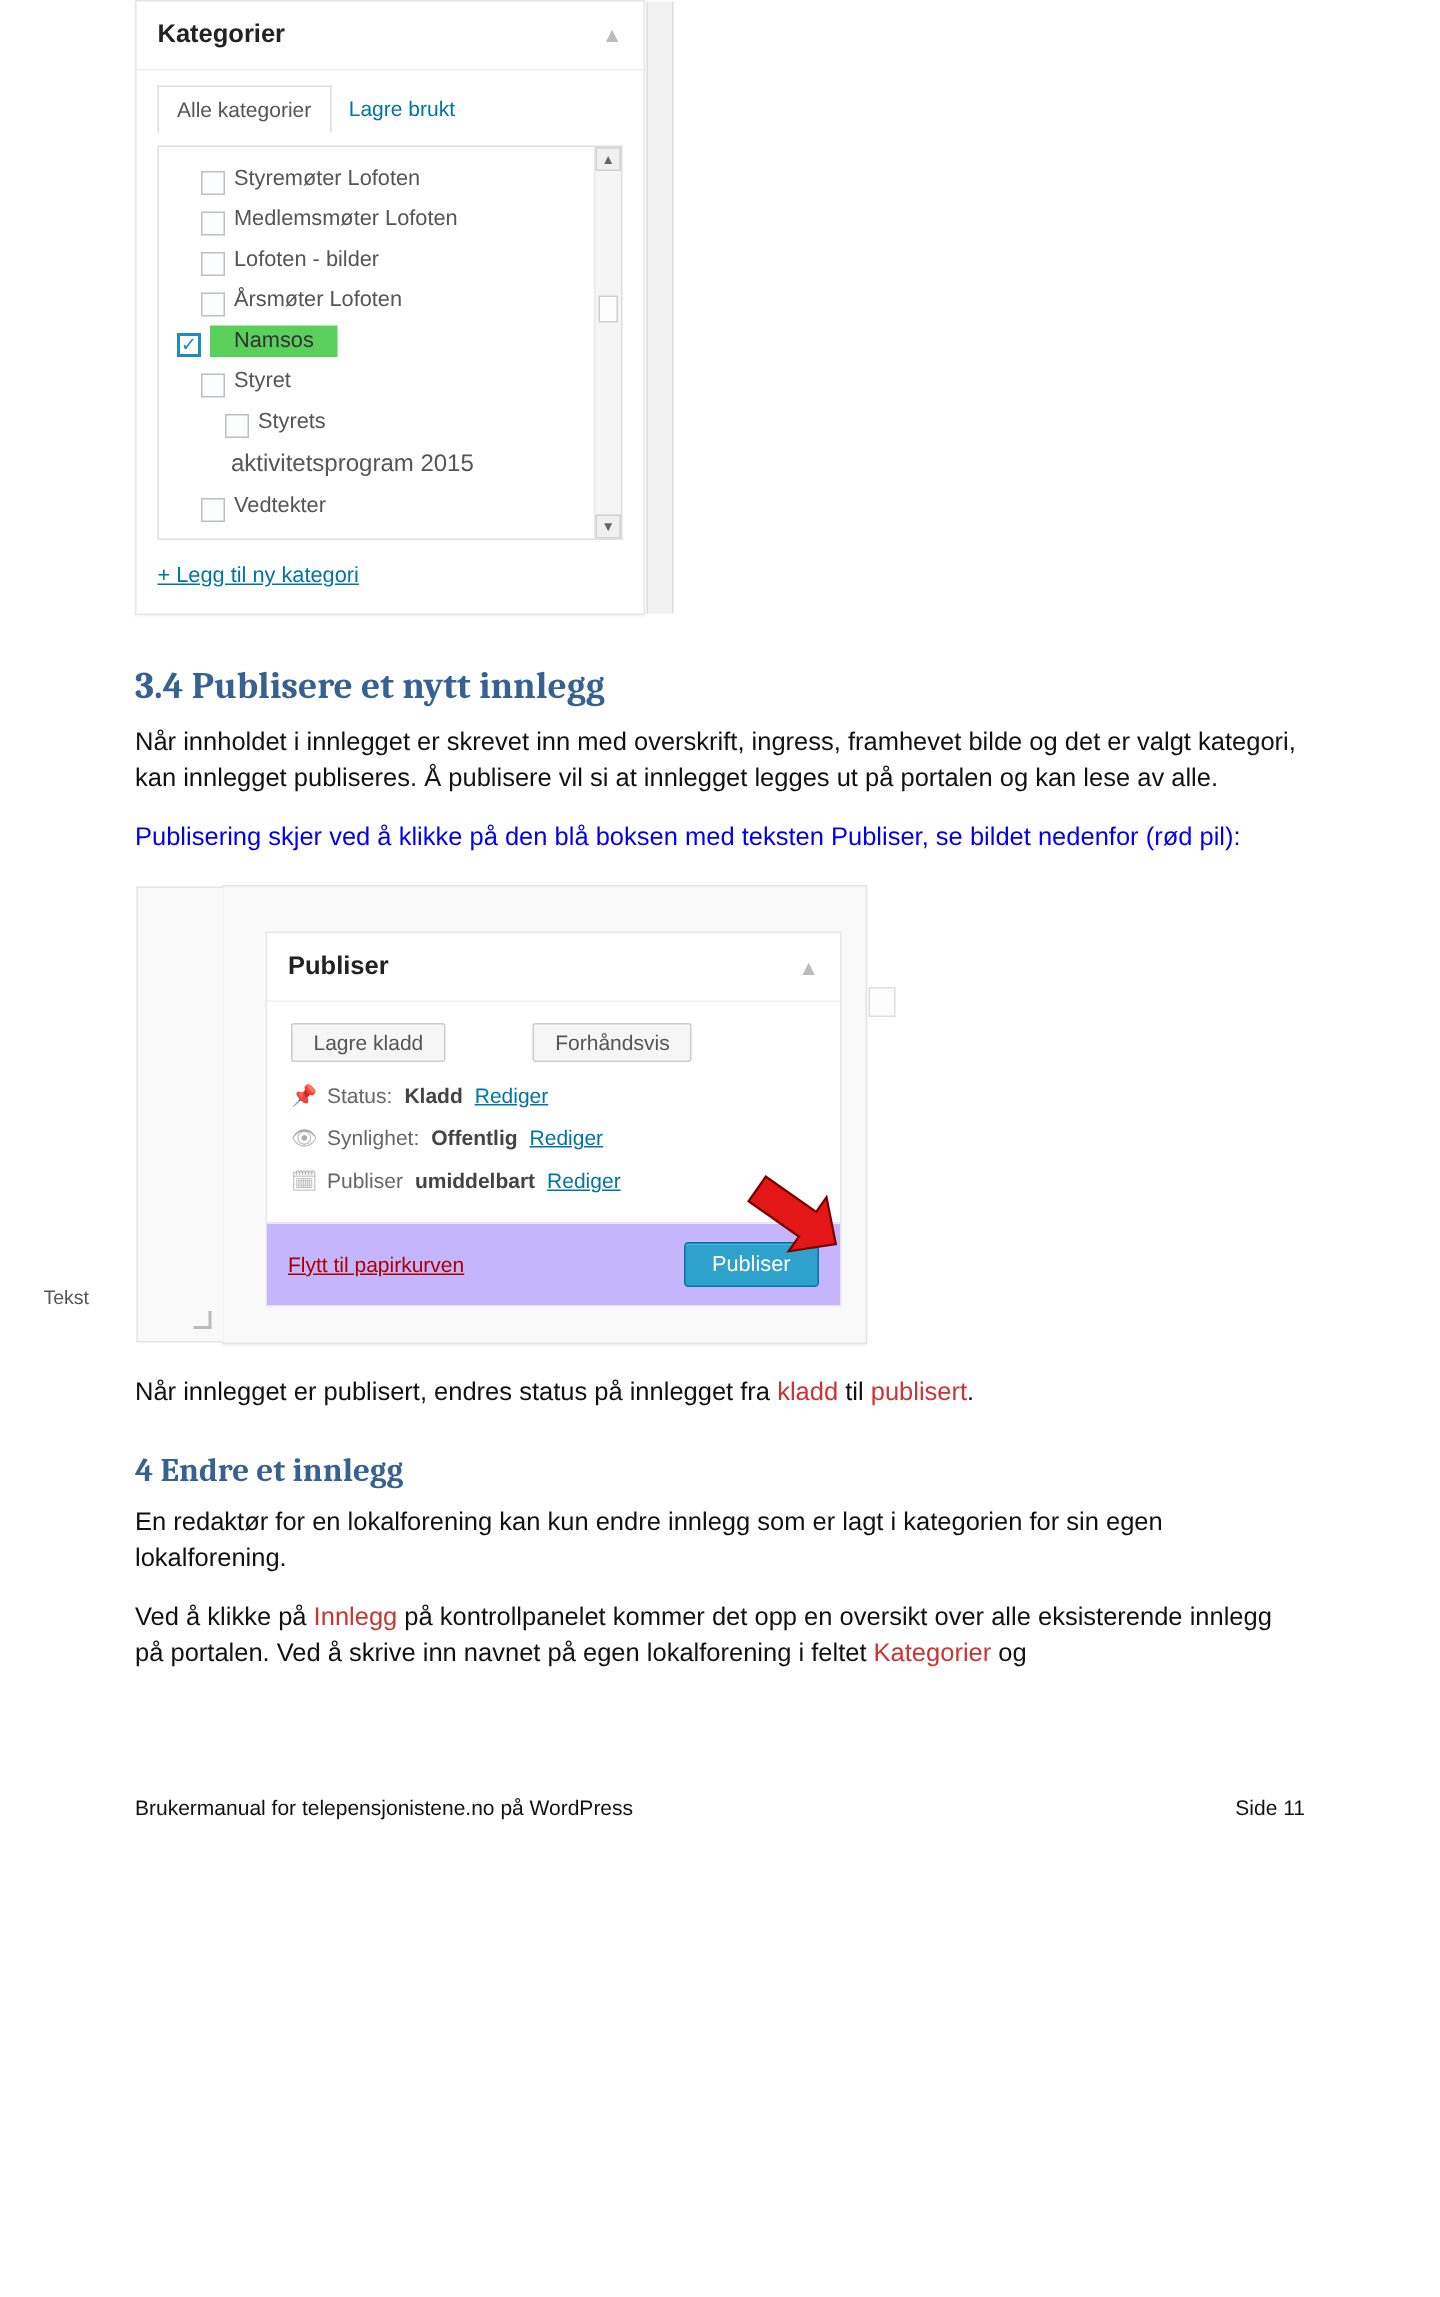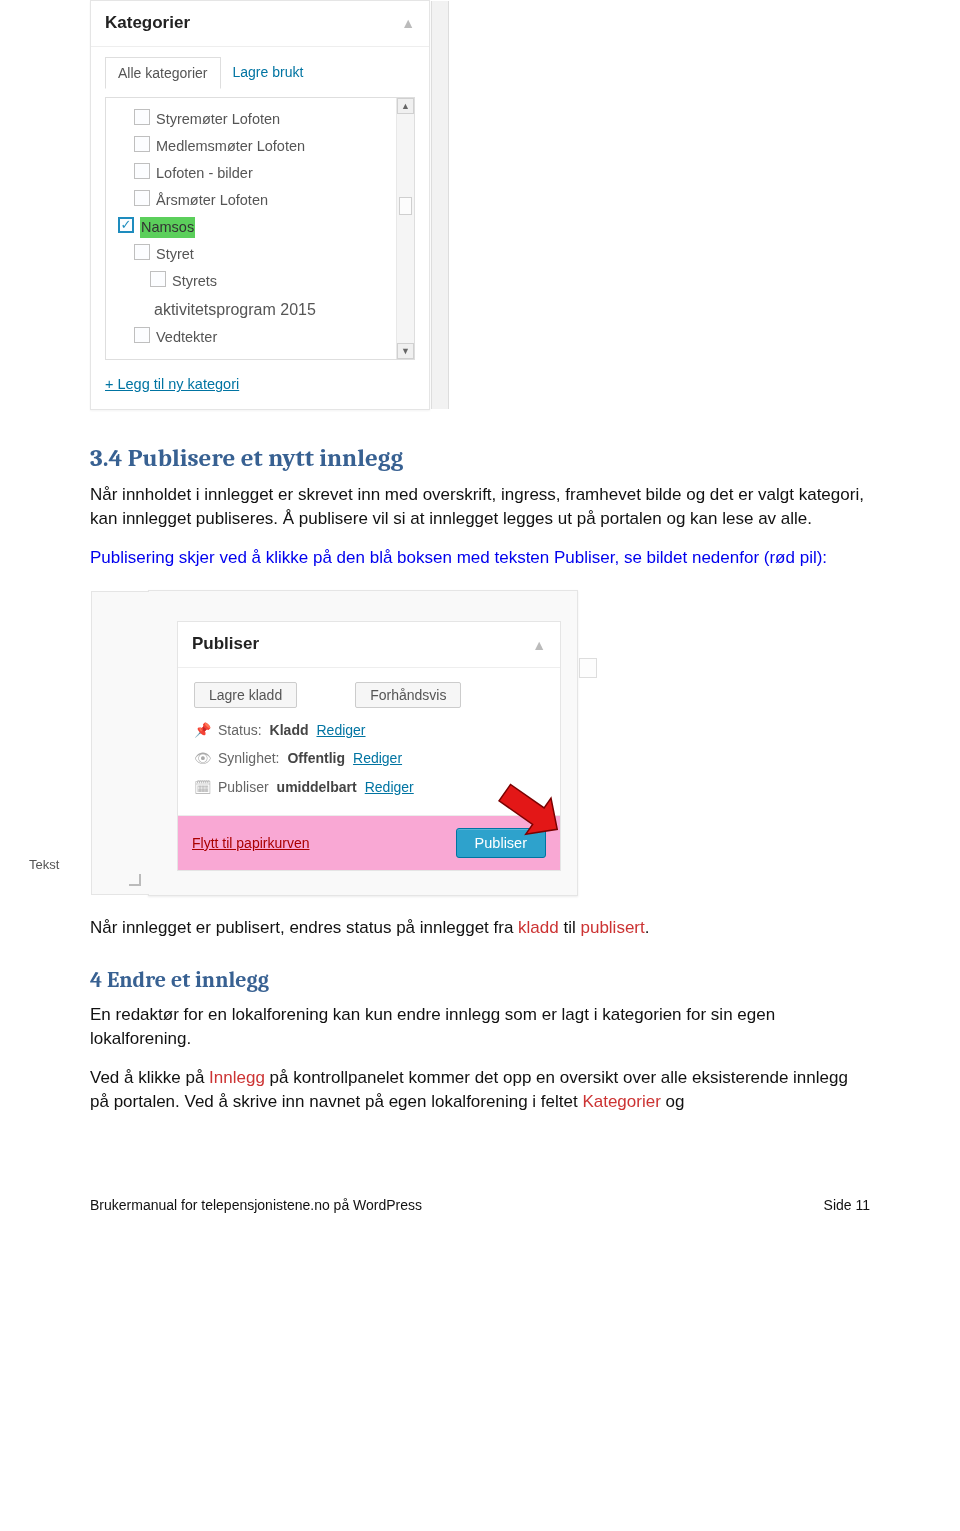--- a/index.html
+++ b/index.html
@@ -92,35 +92,35 @@
   .scroll-thumb {
     position:absolute;
     left:2px; right:2px;
     top:38%;
     height:18px;
     background:#fcfcfc;
     border:1px solid #cfcfcf;
   }
   .cat-list { list-style:none; padding-right:20px; }
   .cat-list li {
-    display:flex; align-items:flex-start; gap:6px;
+    display:flex; align-items:flex-end; gap:6px;
     padding: 3px 0 3px 16px;
     color:#555;
   }
   .cat-list li.level2 { padding-left: 32px; }
   .cat-list li.level0 { padding-left: 0px; }
   .chk {
     width:16px; height:16px;
     border:1px solid #bfbfbf;
     background:#fcfdff;
     display:inline-flex; align-items:center; justify-content:center;
     font-size:13px; color:#1e8cbe;
   }
   .chk.checked { border:2px solid #1e8cbe; }
-  .hl { background:#5bcf5b; padding:0 1px; color:#333; }
+  .hl { background:#5bcf5b; padding:0 16px; color:#333; }
   .noline { color:#777; padding-left:16px; font-size:16px; }
   .add-cat {
     color:#0074a2;
     text-decoration:underline;
     font-size:14.5px;
     margin-top:14px; display:inline-block;
   }
   .right-scroll {
     position:absolute;
     right:-20px; top:0; bottom:0;
@@ -199,21 +199,21 @@
     color:#555;
     padding:4px 14px;
     font-size:14px;
     border-radius:2px;
   }
   .meta-row { display:flex; align-items:center; gap:8px; margin:8px 0; color:#666; }
   .meta-row .icon { color:#aaa; width:16px; text-align:center; }
   .meta-row strong { color:#444; font-weight:600; }
   .inline-link { color:#0074a2; text-decoration:underline; }
   .pub-footer {
-    background:#f9a8d4;
+    background:#c4b5fd;
     border-top:1px solid #ececec;
     padding:12px 14px;
     display:flex; justify-content:space-between; align-items:center;
   }
   .trash { color:#a00; text-decoration:underline; font-size:14px; }
   .primary-btn {
     background:#2ea2cc;
     border:1px solid #0074a2;
     color:#fff;
     padding:6px 18px;

